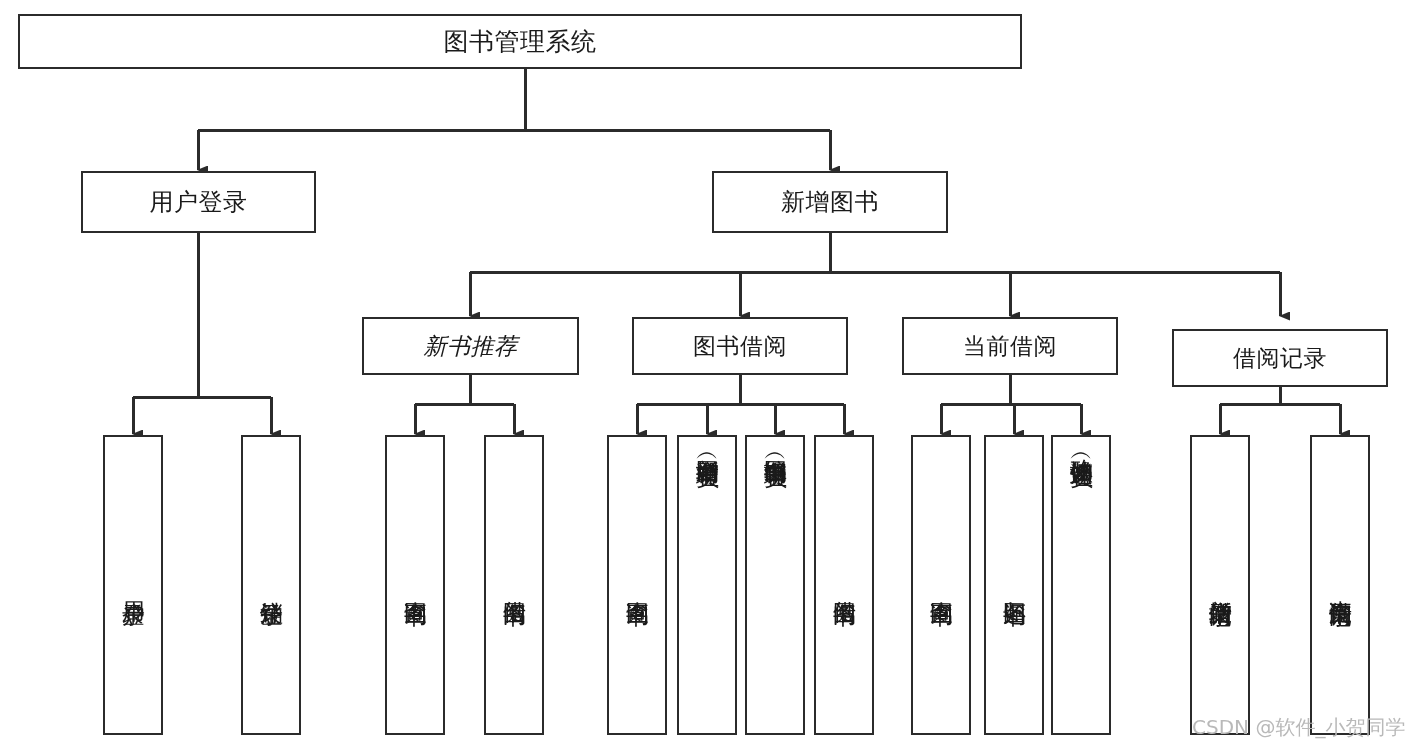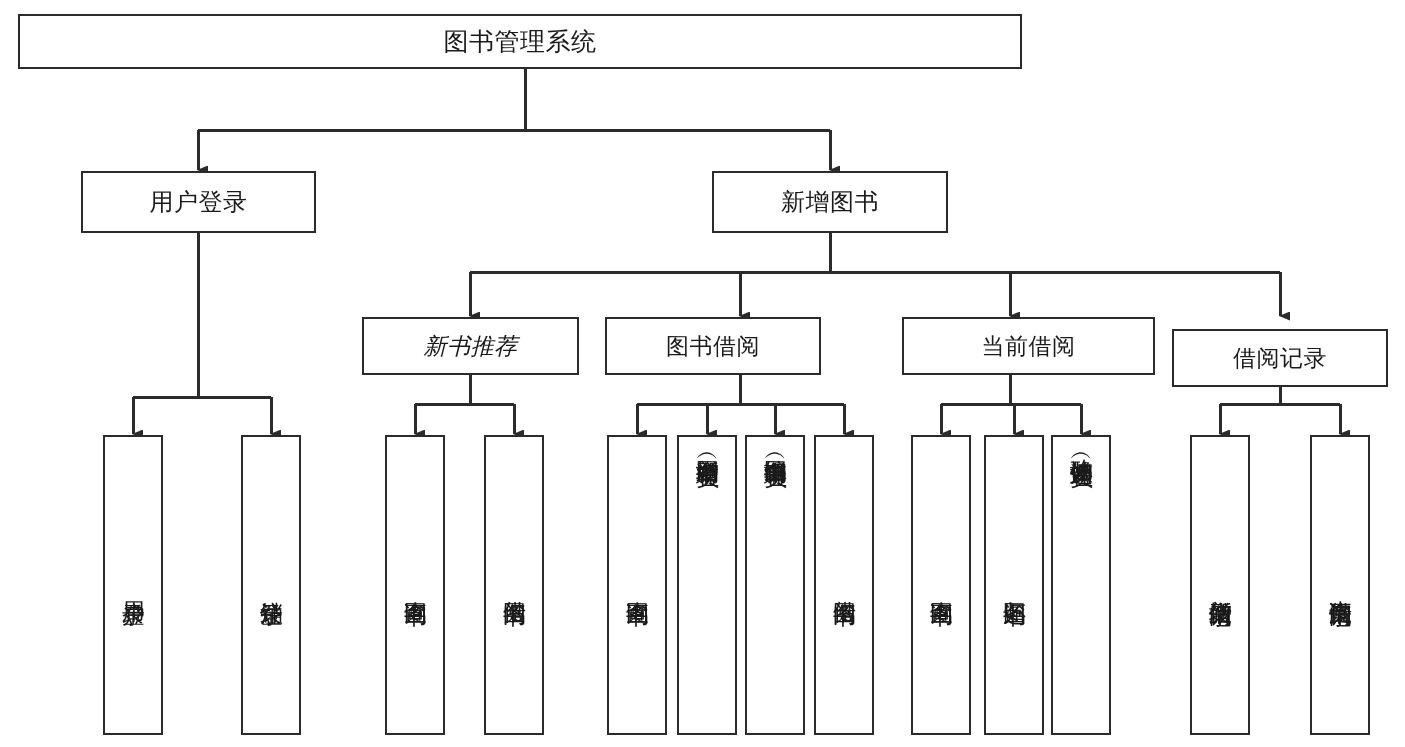--- a/index.html
+++ b/index.html
@@ -126,24 +126,24 @@
       </div>
       <div class="node-box node-level2" style="left: 81px; top: 171px; width: 235px; height: 62px;">
         <span class="node-label">用户登录</span>
       </div>
       <div class="node-box node-level2" style="left: 712px; top: 171px; width: 236px; height: 62px;">
         <span class="node-label">新增图书</span>
       </div>
       <div class="node-box node-level3" style="left: 362px; top: 317px; width: 217px; height: 58px; font-style: italic;">
         <span class="node-label">新书推荐</span>
       </div>
-      <div class="node-box node-level3" style="left: 605px; top: 317px; width: 216px; height: 58px;">
+      <div class="node-box node-level3" style="left: 632px; top: 317px; width: 216px; height: 58px;">
         <span class="node-label">图书借阅</span>
       </div>
-      <div class="node-box node-level3" style="left: 902px; top: 317px; width: 253px; height: 58px;">
+      <div class="node-box node-level3" style="left: 902px; top: 317px; width: 216px; height: 58px;">
         <span class="node-label">当前借阅</span>
       </div>
       <div class="node-box node-level3" style="left: 1172px; top: 329px; width: 216px; height: 58px;">
         <span class="node-label">借阅记录</span>
       </div>
       <div class="node-box node-leaf leaf-center" style="left: 103px; top: 435px; width: 60px; height: 300px;">
         <span class="node-label">用户登录</span>
       </div>
       <div class="node-box node-leaf leaf-center" style="left: 241px; top: 435px; width: 60px; height: 300px;">
         <span class="node-label">注销登录</span>
@@ -176,13 +176,14 @@
         <span class="node-label">确认归还（管理员）</span>
       </div>
       <div class="node-box node-leaf leaf-center" style="left: 1190px; top: 435px; width: 60px; height: 300px;">
         <span class="node-label">新增借阅记录</span>
       </div>
       <div class="node-box node-leaf leaf-center" style="left: 1310px; top: 435px; width: 60px; height: 300px;">
         <span class="node-label">查询借阅记录</span>
       </div>
     </div>
 
+  <div class="watermark" style="left: 1192px; top: 714px;">CSDN @软件_小贺同学</div>
 </div>
 
 </body></html>

